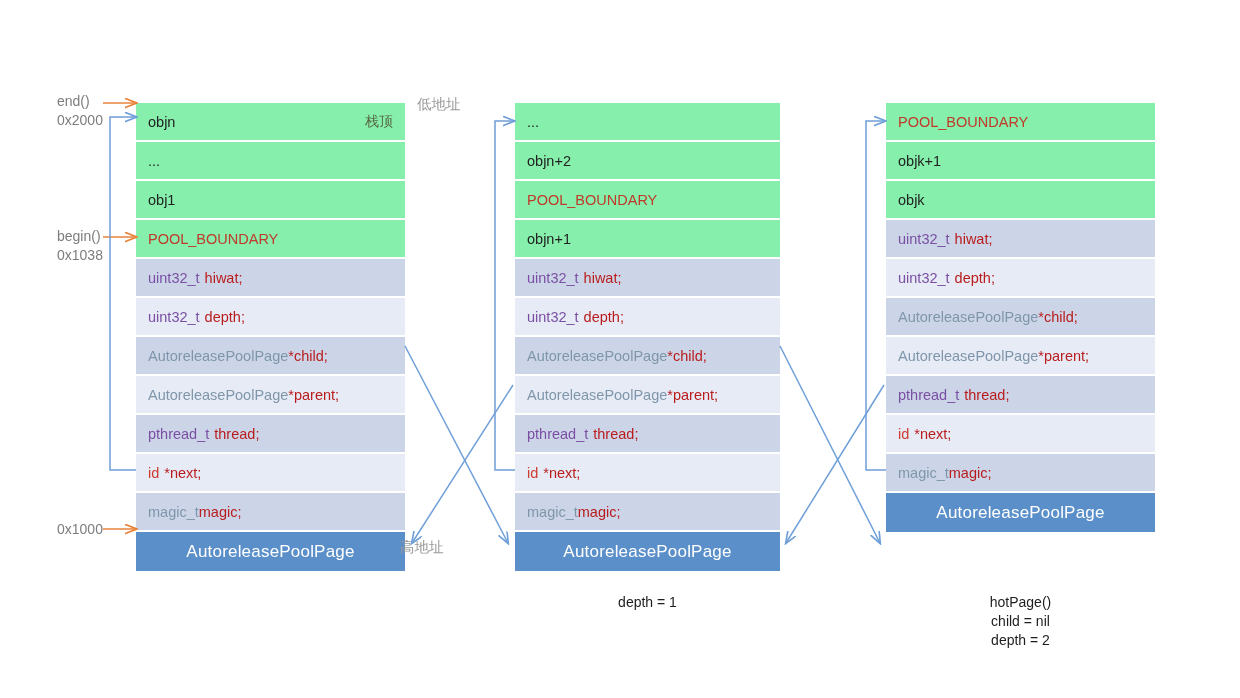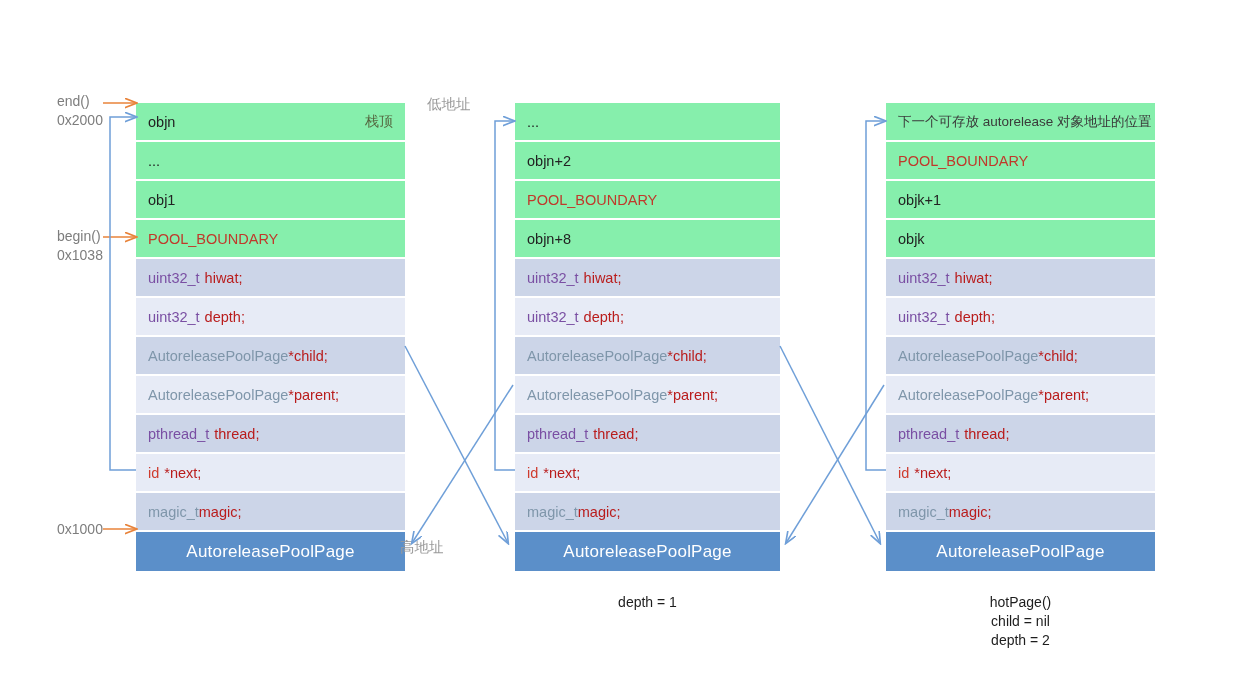--- a/index.html
+++ b/index.html
@@ -135,21 +135,21 @@
     <div>0x2000</div>
   </div>
   <div class="addr" style="left:57px;top:227px;">
     <div>begin()</div>
     <div>0x1038</div>
   </div>
   <div class="addr" style="left:57px;top:520px;">
     <div>0x1000</div>
   </div>
 
-  <div class="note" style="left:427px;top:95px;">低地址</div>
+  <div class="note" style="left:417px;top:95px;">低地址</div>
   <div class="note" style="left:400px;top:538px;">高地址</div>
 
   <div class="col" id="c1" style="left:136px;top:103px;width:269px;">
       <div class="row green">
         <span>objn</span>
         <span class="spacer"></span>
         <span class="tag">栈顶</span>
       </div>
       <div class="row green">
         <span>...</span>
@@ -195,21 +195,21 @@
       <div class="row green">
         <span>...</span>
       </div>
       <div class="row green">
         <span>objn+2</span>
       </div>
       <div class="row green pool">
         <span>POOL_BOUNDARY</span>
       </div>
       <div class="row green">
-        <span>objn+8</span>
+        <span>objn+1</span>
       </div>
       <div class="row blue-d">
         <span class="kw">uint32_t</span>
         <span class="bold">hiwat;</span>
       </div>
       <div class="row blue-l">
         <span class="kw">uint32_t</span>
         <span class="bold">depth;</span>
       </div>
       <div class="row blue-d">
@@ -232,23 +232,20 @@
         <span class="dim">magic_t</span>
         <span class="bold">magic;</span>
       </div>
       <div class="footer">AutoreleasePoolPage</div>
     </div>
   <div class="caption" style="left:515px;top:593px;width:265px;">
       <div>depth = 1</div>
     </div>
 
   <div class="col" id="c3" style="left:886px;top:103px;width:269px;">
-      <div class="row green cn">
-        <span>下一个可存放 autorelease 对象地址的位置</span>
-      </div>
       <div class="row green pool">
         <span>POOL_BOUNDARY</span>
       </div>
       <div class="row green">
         <span>objk+1</span>
       </div>
       <div class="row green">
         <span>objk</span>
       </div>
       <div class="row blue-d">

